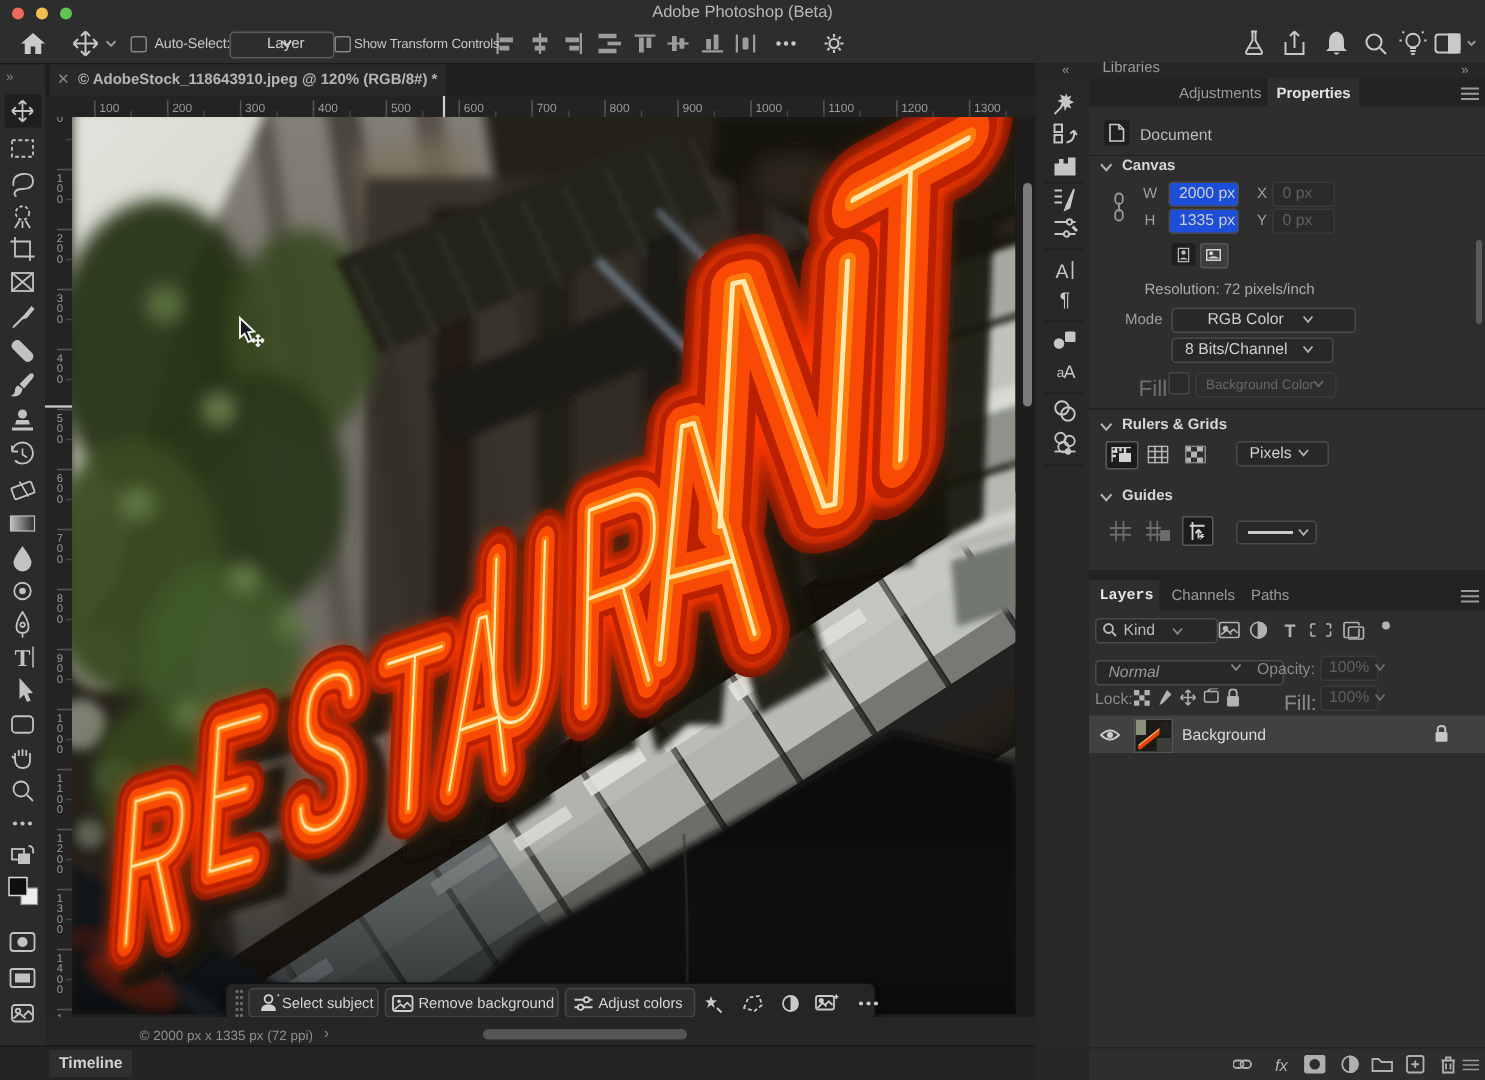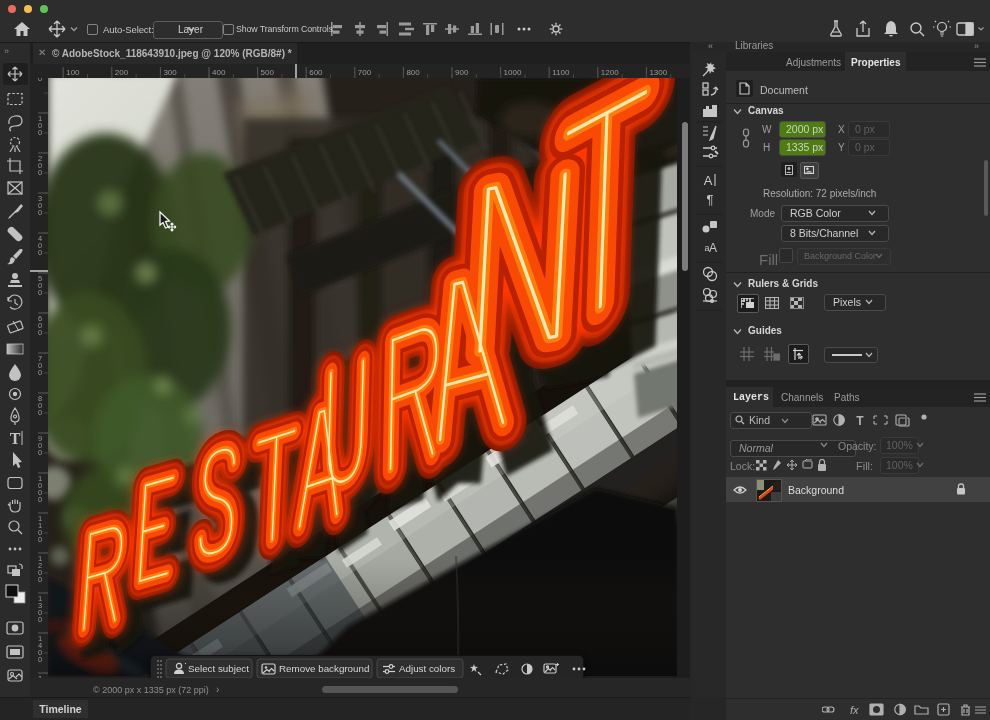--- a/index.html
+++ b/index.html
@@ -35,32 +35,33 @@
   #zoomtxt{left:45px;top:700px;color:#c9c9c9;font-size:14px;text-align:right;}
   #docinfo{left:93px;top:685px;color:#8f8f8f;font-size:9px;}
   #docchev{left:216px;top:684px;color:#8f8f8f;font-size:10px;}
   #hthumb{left:322px;top:686px;width:136px;height:7px;border-radius:4px;background:#555555;}
   #vthumb{left:682px;top:122px;width:6px;height:149px;border-radius:3px;background:#7c7c7c;}
   
   .ptab{font-size:10px;color:#9b9b9b;}
   .ptab.on{color:#e4e4e4;font-weight:bold;}
   .phead{font-size:10px;font-weight:bold;color:#d6d6d6;}
   .plbl{font-size:10px;color:#9f9f9f;}
-  .pfield{background:#4d7c0f;border:1px solid #4a4a4a;border-radius:3px;color:#cfcfcf;font-size:10.5px;}
+  .pfield{background:#1d4ed8;border:1px solid #4a4a4a;border-radius:3px;color:#cfcfcf;font-size:10.5px;}
   .pfield.dis{background:#2a2a2a;border-color:#3a3a3a;color:#606060;}
   .pdd{background:#282828;border:1px solid #4a4a4a;border-radius:3px;color:#cfcfcf;font-size:10.5px;}
   .divider{background:#1f1f1f;height:1px;}
 </style></head>
 <body>
 <div id="app">
 
   <div class="abs" id="titlebar"></div>
   <div class="abs tl" style="left:8px;background:#ed6a5e;"></div>
   <div class="abs tl" style="left:24px;background:#f5bf4f;"></div>
   <div class="abs tl" style="left:40px;background:#61c554;"></div>
+  <div class="abs" id="apptitle">Adobe Photoshop (Beta)</div>
 
   <div class="abs" id="optbar"></div>
   <svg class="abs" id="optsvg" style="left:0;top:17px;" width="990" height="25">
       <g transform="translate(22,12)">
         <path d="M0,-7 L8,0 L5.5,0 L5.5,7 L1.5,7 L1.5,2 L-1.5,2 L-1.5,7 L-5.5,7 L-5.5,0 L-8,0 Z" fill="#c9c9c9"></path>
       </g>
       <g transform="translate(57,12)">
         <g stroke="#c9c9c9" fill="none" stroke-width="1.3">
           <path d="M0,-8 L0,8 M-8,0 L8,0 M0,-8 L-3,-5 M0,-8 L3,-5 M0,8 L-3,5 M0,8 L3,5 M-8,0 L-5,-3 M-8,0 L-5,3 M8,0 L5,-3 M8,0 L5,3"></path>
         </g>
@@ -1183,21 +1184,21 @@
       <path d="M1,8 Q4,5.4 7,8" fill="#b9b9b9"></path>
     </svg>
 <div class="abs" style="left:800px;top:162px;width:17px;height:15px;background:#3e3e3e;border-radius:2px;border:1px solid #565656;"></div>
 <svg class="abs" style="left:804px;top:166px;" width="10" height="8">
       <rect x="0.5" y="0.5" width="9" height="7" fill="none" stroke="#d6d6d6"></rect>
       <circle cx="3.4" cy="2.8" r="1.3" fill="#d6d6d6"></circle>
       <path d="M1,6.4 Q5,3.4 9,6.4" fill="#d6d6d6"></path>
     </svg>
 <div class="abs" style="left:763px;top:188px;font-size:10px;color:#ababab;">Resolution: 72 pixels/inch</div>
 <div class="abs plbl" style="left:750px;top:208px;">Mode</div>
-<div class="abs pdd" style="left:781px;top:205px;width:98px;height:14px;padding:1px 0 0 8px;">RGB Color</div>
+<div class="abs pdd" style="left:781px;top:205px;width:98px;height:14px;padding:1px 0 0 23px;">RGB Color</div>
 <svg class="abs" style="left:868px;top:210px;" width="8" height="6">
       <path d="M1,1 L4,4.5 L7,1" stroke="#b5b5b5" fill="none" stroke-width="1.2"></path>
     </svg>
 <div class="abs pdd" style="left:781px;top:225px;width:98px;height:14px;padding:1px 0 0 8px;">8 Bits/Channel</div>
 <svg class="abs" style="left:868px;top:230px;" width="8" height="6">
       <path d="M1,1 L4,4.5 L7,1" stroke="#b5b5b5" fill="none" stroke-width="1.2"></path>
     </svg>
 <div class="abs" style="left:759px;top:251px;font-size:15px;color:#6f6f6f;">Fill</div>
 <div class="abs" style="left:779px;top:248px;width:12px;height:13px;background:#2a2a2a;border:1px solid #454545;border-radius:2px;"></div>
 <div class="abs" style="left:797px;top:248px;width:86px;height:13px;border:1px solid #3a3a3a;border-radius:3px;font-size:9px;color:#676767;padding:2px 0 0 6px;">Background Color</div>
@@ -1335,21 +1336,21 @@
         <g transform="translate(47,0)">
           <rect x="0" y="2" width="9" height="7" rx="1" fill="none" stroke="#b2b2b2"></rect>
           <path d="M2,2 L4,0 L9,0" fill="none" stroke="#b2b2b2"></path>
         </g>
         <g transform="translate(62,0)">
           <rect x="0" y="5" width="8" height="7" rx="1"></rect>
           <path d="M1.5,5 L1.5,3 Q1.5,0.5 4,0.5 Q6.5,0.5 6.5,3 L6.5,5" fill="none" stroke="#b2b2b2" stroke-width="1.2"></path>
         </g>
       </g>
     </svg>
-<div class="abs" style="left:856px;top:460px;font-size:11px;color:#8a8a8a;">Fill:</div>
+<div class="abs" style="left:856px;top:460px;font-size:14px;color:#8a8a8a;">Fill:</div>
 <div class="abs pfield dis" style="left:880px;top:457px;width:32px;height:14px;padding:1px 0 0 5px;">100%</div>
 <svg class="abs" style="left:916px;top:462px;" width="8" height="6">
       <path d="M1,1 L4,4.5 L7,1" stroke="#6f6f6f" fill="none" stroke-width="1.2"></path>
     </svg>
 <div class="abs" style="left:726px;top:477px;width:264px;height:25px;background:#414141;"></div>
 <svg class="abs" style="left:733px;top:485px;" width="14" height="10">
       <path d="M1,5 Q7,-1 13,5 Q7,11 1,5 Z" fill="none" stroke="#cfcfcf" stroke-width="1.2"></path>
       <circle cx="7" cy="5" r="2" fill="#cfcfcf"></circle>
     </svg>
 <div class="abs" style="left:756px;top:479px;width:24px;height:21px;background:#2a2a2a;border:1px solid #555;overflow:hidden;"><svg width="24" height="21" viewBox="0 0 24 21">

